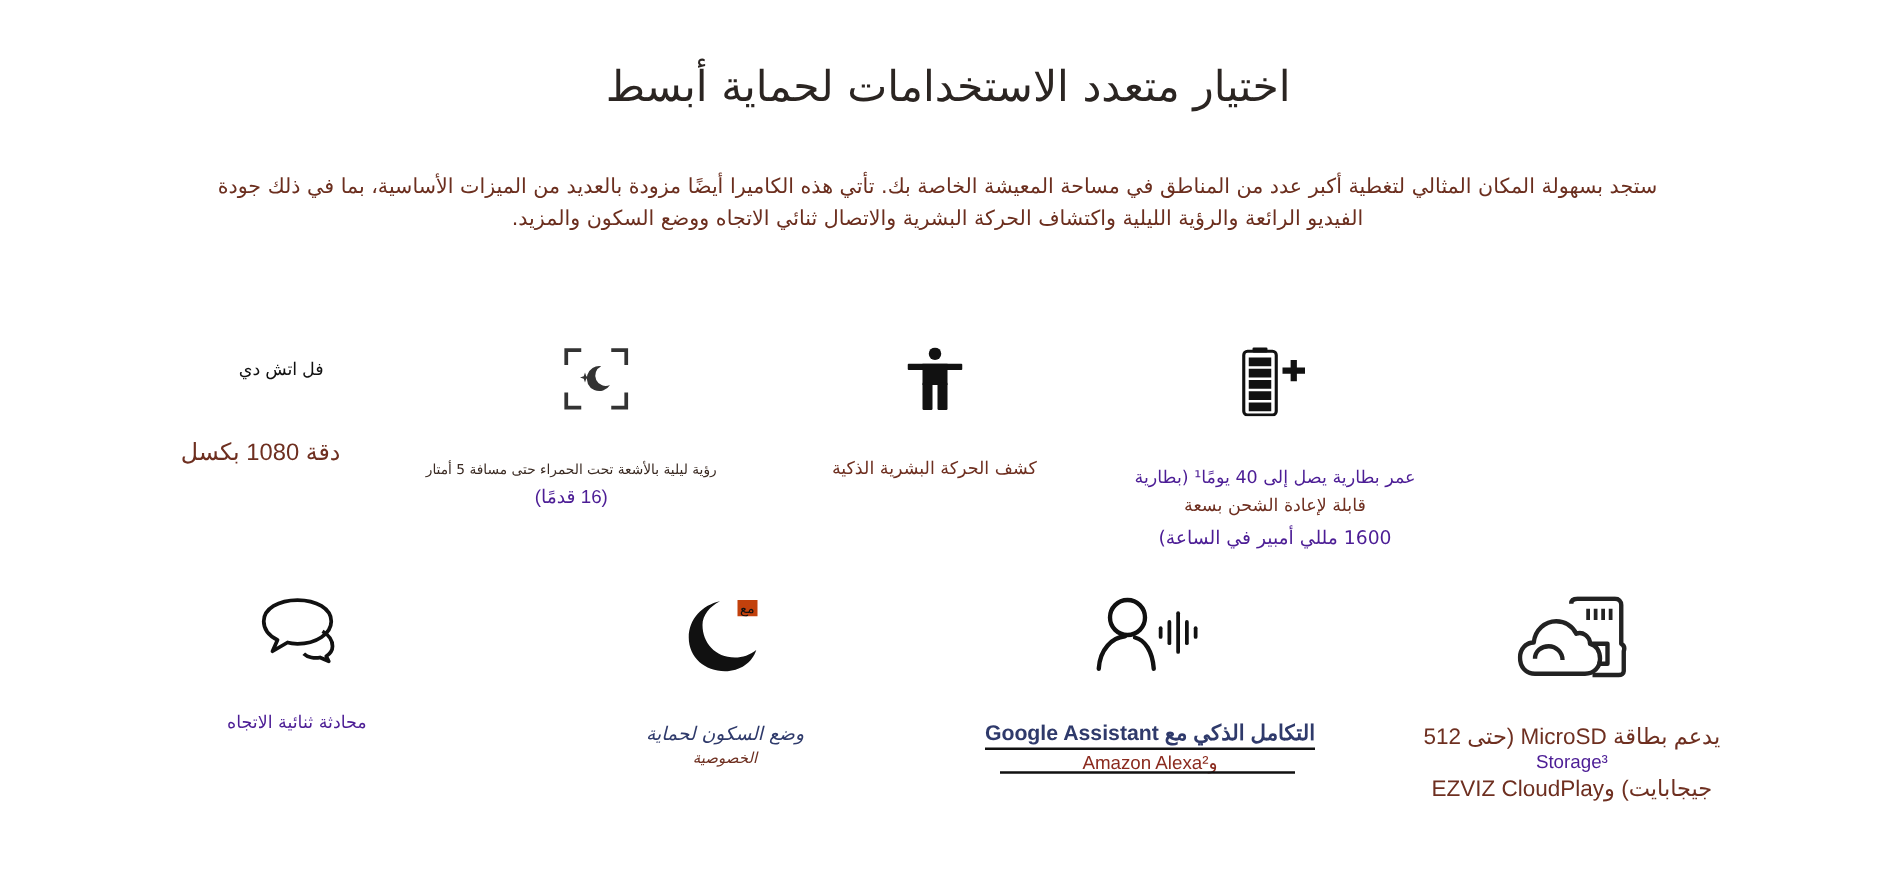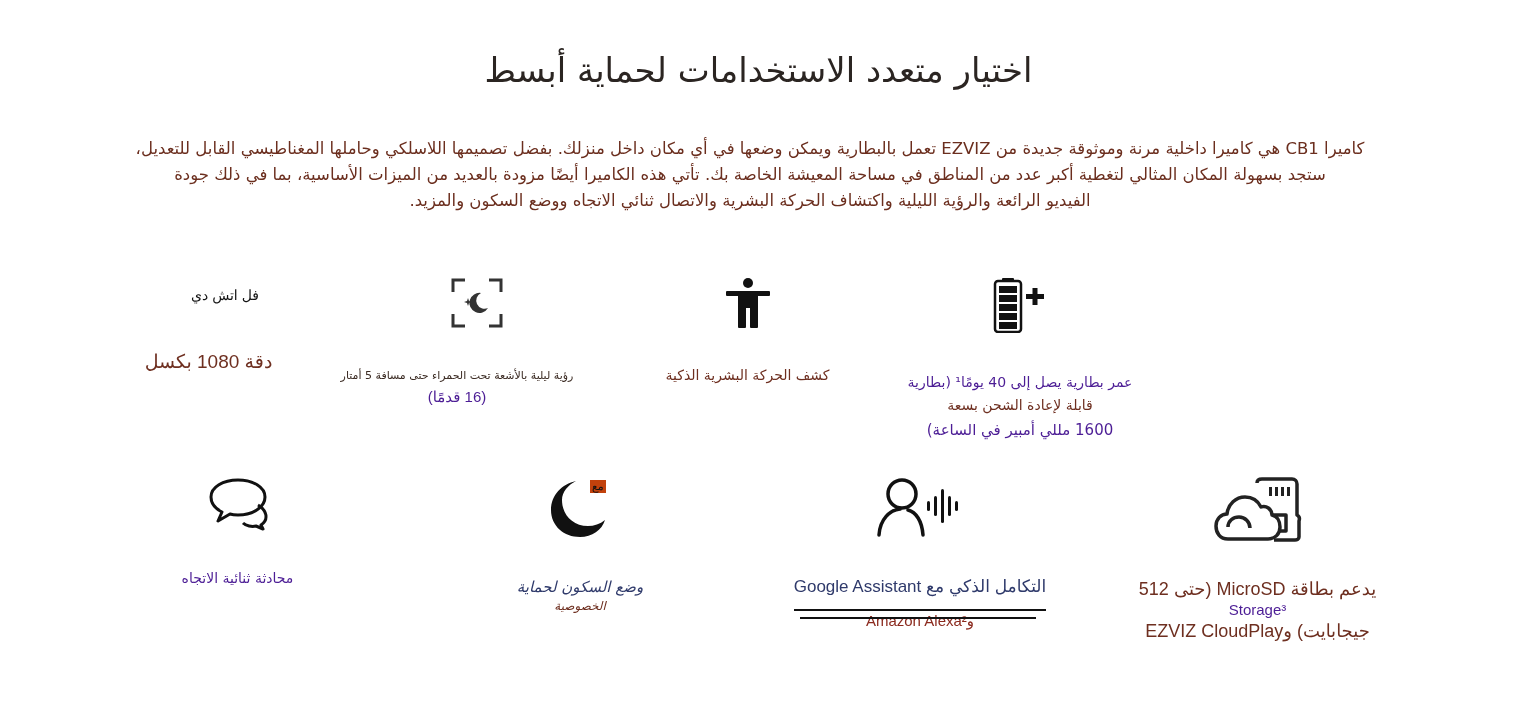--- a/index.html
+++ b/index.html
@@ -21,35 +21,34 @@
     .icon { position: absolute; }
 
     .t-brown { color: #6e2f20; }
     .t-blue { color: #4c1d95; }
     .t-navy { color: #2f3a6b; }
     .t-black { color: #111111; }
 
     .lsans { font-family: "Liberation Sans", sans-serif; }
     .dsans { font-family: "DejaVu Sans", sans-serif; }
 
-    .underline-row { border-bottom: 2px solid #111; display: inline-block; padding-bottom: 12px; }
+    .underline-row { border-bottom: 2px solid #111; display: inline-block; padding-bottom: 1px; font-weight: bold; }
     .hr-line { position: absolute; height: 2px; background: #111; }
 
     .badge {
       position: absolute; font-size: 11px; background: #c2410c; color: #111;
       padding: 0 2px; font-family: "Liberation Sans", sans-serif;
     }
   </style>
 </head>
 <body>
 
 <h1 class="title">اختيار متعدد الاستخدامات لحماية أبسط</h1>
 
 <div class="intro">
-  <div>كاميرا CB1 هي كاميرا داخلية مرنة وموثوقة جديدة من EZVIZ تعمل بالبطارية ويمكن وضعها في أي مكان داخل منزلك. بفضل تصميمها اللاسلكي وحاملها المغناطيسي القابل للتعديل،</div>
   <div>ستجد بسهولة المكان المثالي لتغطية أكبر عدد من المناطق في مساحة المعيشة الخاصة بك. تأتي هذه الكاميرا أيضًا مزودة بالعديد من الميزات الأساسية، بما في ذلك جودة</div>
   <div>الفيديو الرائعة والرؤية الليلية واكتشاف الحركة البشرية والاتصال ثنائي الاتجاه ووضع السكون والمزيد.</div>
 </div>
 
 <div class="feat" style="left:120px; width:200px; top:287px;">
   <div class="lsans t-black" style="font-size:14px; margin-left:10px;">فل اتش دي</div>
   <div class="lsans t-brown" style="font-size:19px; margin-top:47px; margin-left:-23px;">دقة 1080 بكسل</div>
 </div>
 
 <svg class="icon" style="left:451px; top:278px;" width="52" height="50" viewBox="0 0 52 50">

